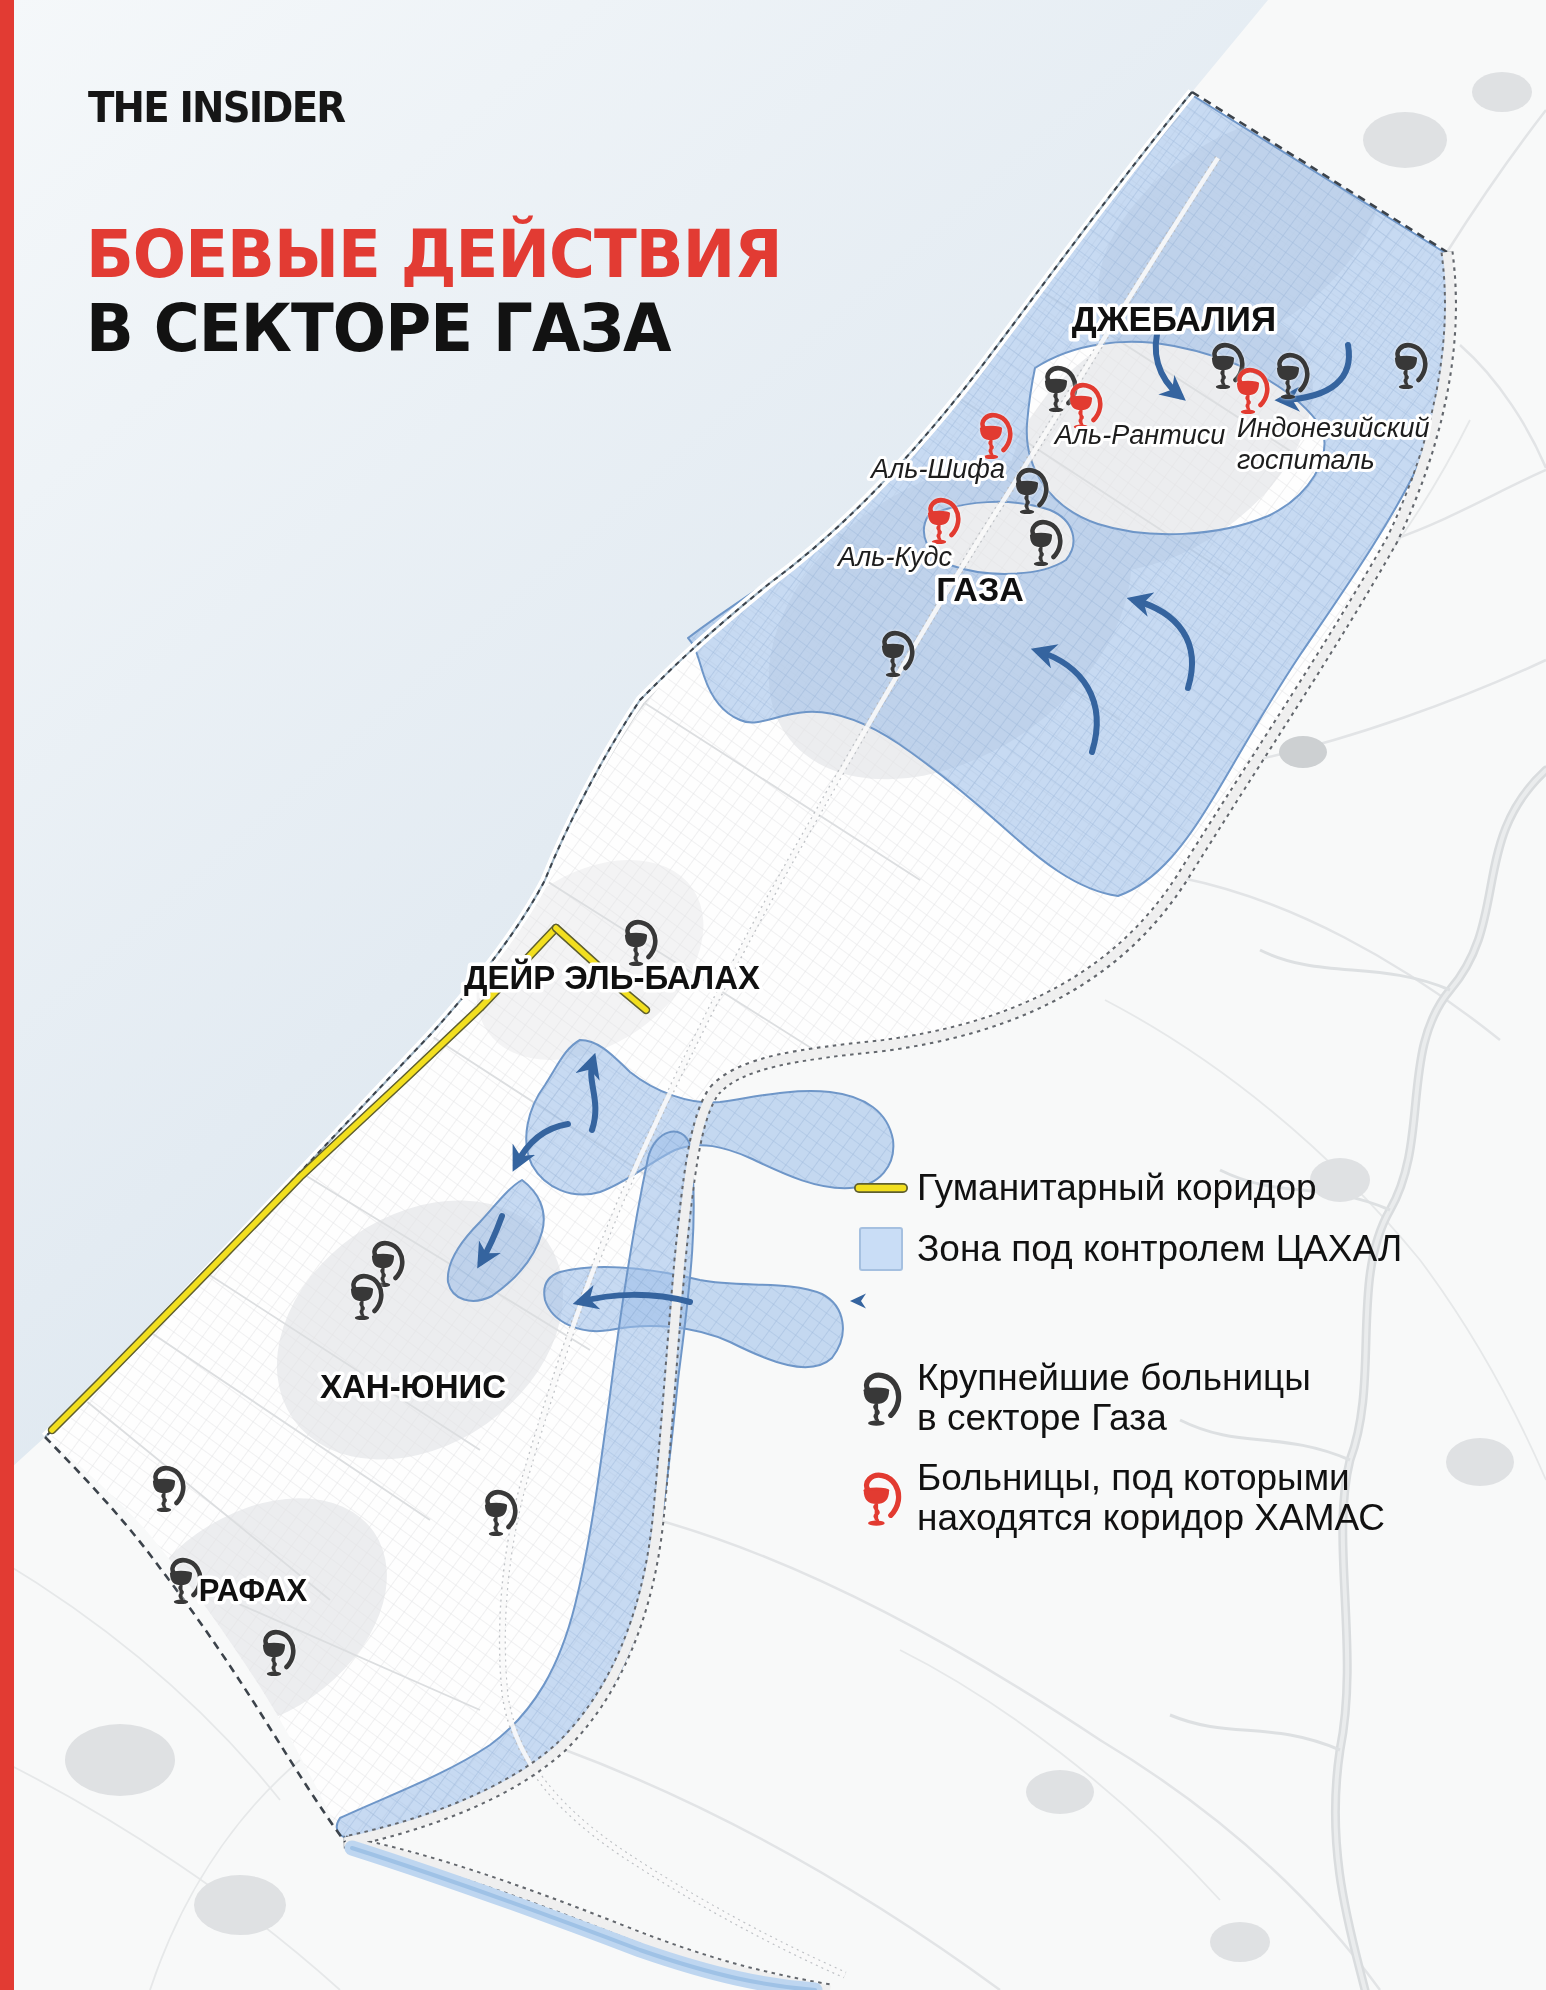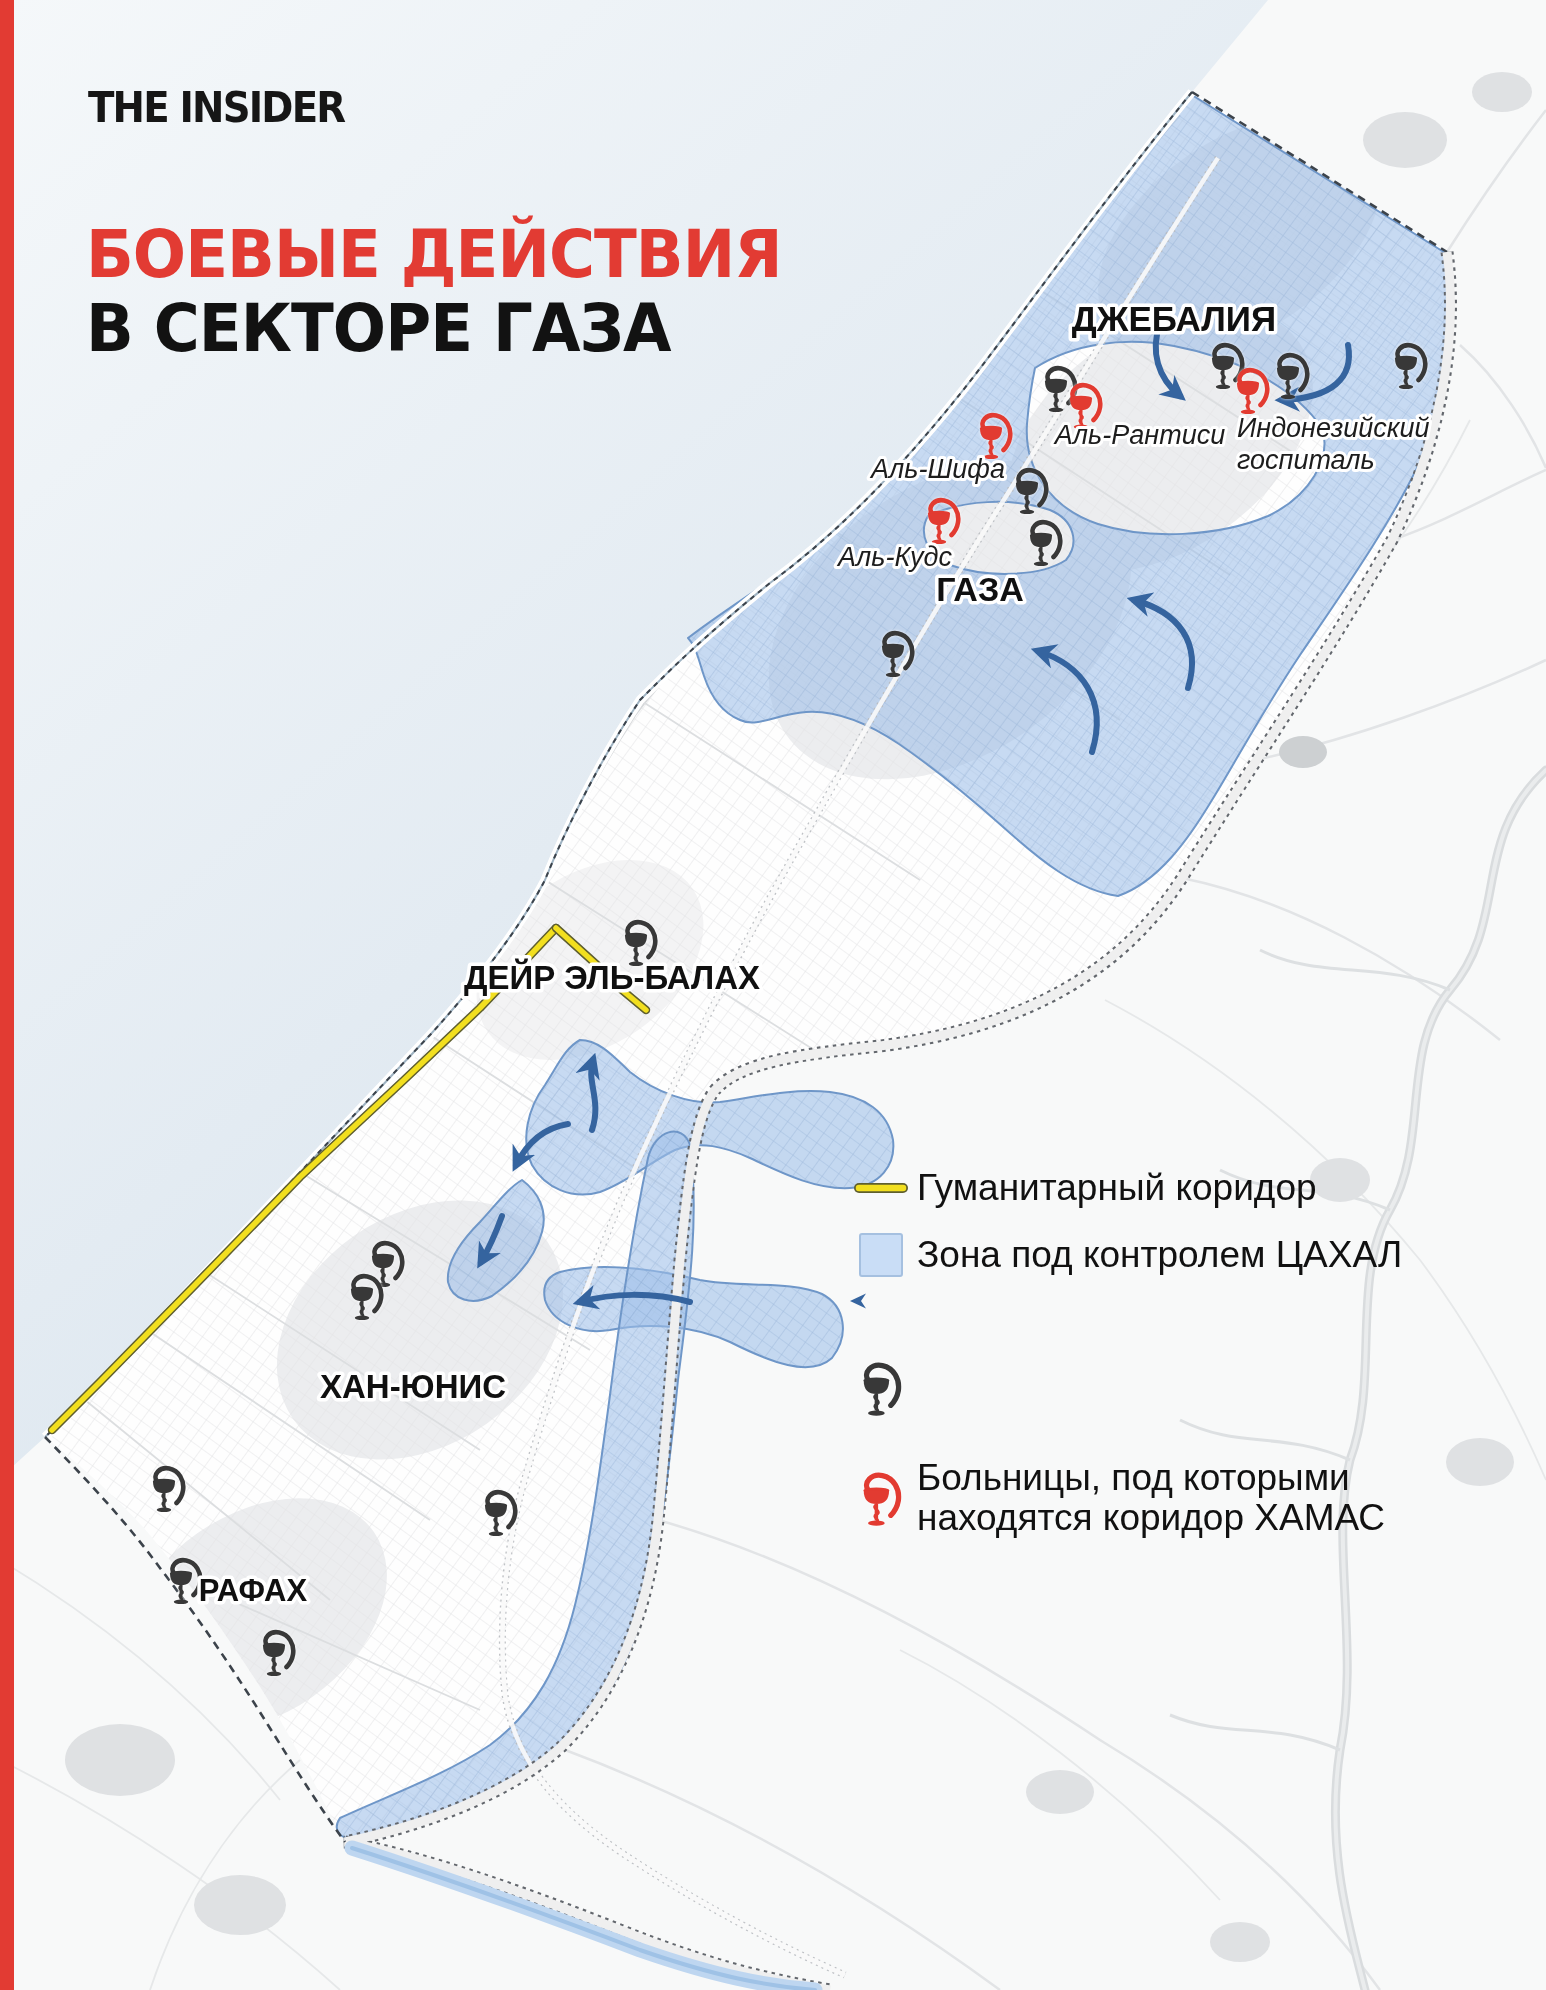--- a/index.html
+++ b/index.html
@@ -248,21 +248,21 @@
   <div class="legend">
     <div class="legend-row" style="top:0">
       <span class="legend-icon">
         <svg width="58" height="22" viewBox="0 0 58 22">
             <line x1="7" y1="11" x2="51" y2="11" stroke="#5F5F2E" stroke-width="10" stroke-linecap="round"></line>
             <line x1="7" y1="11" x2="51" y2="11" stroke="var(--corridor)" stroke-width="6.5" stroke-linecap="round"></line>
           </svg>
       </span>
       <span class="legend-label">Гуманитарный коридор</span>
     </div>
-    <div class="legend-row" style="top:64px">
+    <div class="legend-row" style="top:58px">
       <span class="legend-icon">
         <svg width="46" height="46" viewBox="0 0 46 46">
             <rect x="2" y="2" width="42" height="42" rx="2" fill="var(--idf-zone-light)" stroke="#A5C0E0" stroke-width="2"></rect>
           </svg>
       </span>
       <span class="legend-label">Зона под контролем ЦАХАЛ</span>
     </div>
     <div class="legend-row" style="top:123px">
       <span class="legend-icon">
         <svg width="66" height="20" viewBox="0 0 66 20">
@@ -276,20 +276,21 @@
             <path d="M2,10 L18,2.5 L13,10 L18,17.5 Z" fill="var(--arrow)"></path>
           </svg>
       </span>
     </div>
     <div class="legend-row" style="top:190px">
       <span class="legend-icon">
         <svg width="42" height="60" viewBox="0 0 36 52">
             <use href="#hosp" class="hosp"></use>
           </svg>
       </span>
+      <span class="legend-label"><span>Крупнейшие больницы</span><br><span>в секторе Газа</span></span>
     </div>
     <div class="legend-row" style="top:290px">
       <span class="legend-icon">
         <svg width="42" height="60" viewBox="0 0 36 52">
             <use href="#hosp" class="hosp red"></use>
           </svg>
       </span>
       <span class="legend-label"><span>Больницы, под которыми</span><br><span>находятся коридор ХАМАС</span></span>
     </div>
   </div>

